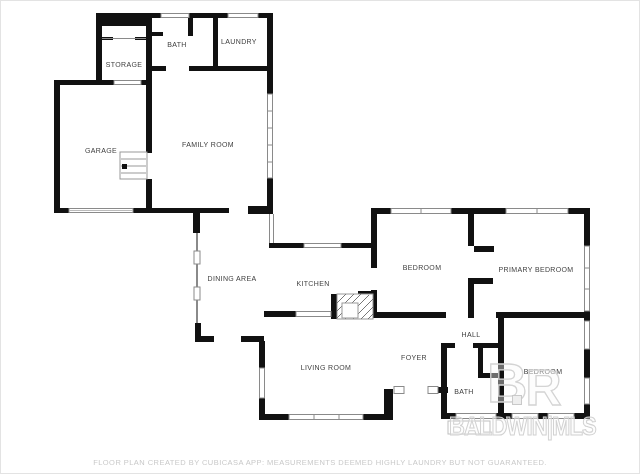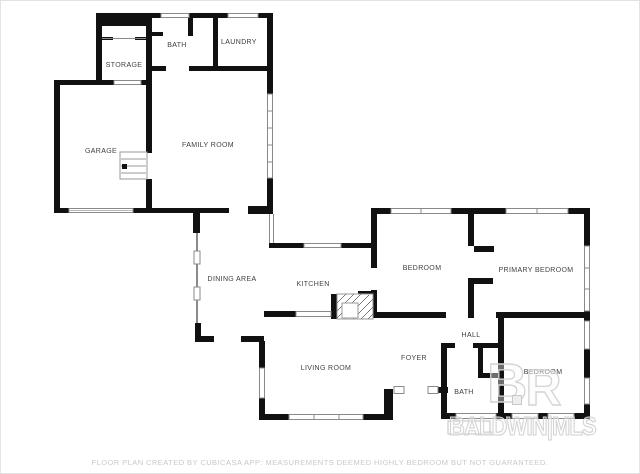--- a/index.html
+++ b/index.html
@@ -210,15 +210,15 @@
   <div class="lbl" style="left:463px;top:390px">BATH</div>
   <div class="lbl" style="left:542px;top:370px">BEDROOM</div>
 
   <div id="watermark-logo">
     <span id="wm-b" class="wm-letter">B</span>
     <span id="wm-r" class="wm-letter">R</span>
     <span id="wm-square"></span>
   </div>
   <div id="watermark-brand">BALDWIN|MLS</div>
 
-  <div id="disclaimer">FLOOR PLAN CREATED BY CUBICASA APP: MEASUREMENTS DEEMED HIGHLY BEDROOM BUT NOT GUARANTEED.</div>
+  <div id="disclaimer">FLOOR PLAN CREATED BY CUBICASA APP: MEASUREMENTS DEEMED HIGHLY LAUNDRY BUT NOT GUARANTEED.</div>
 
 </div>
 
 </body></html>

